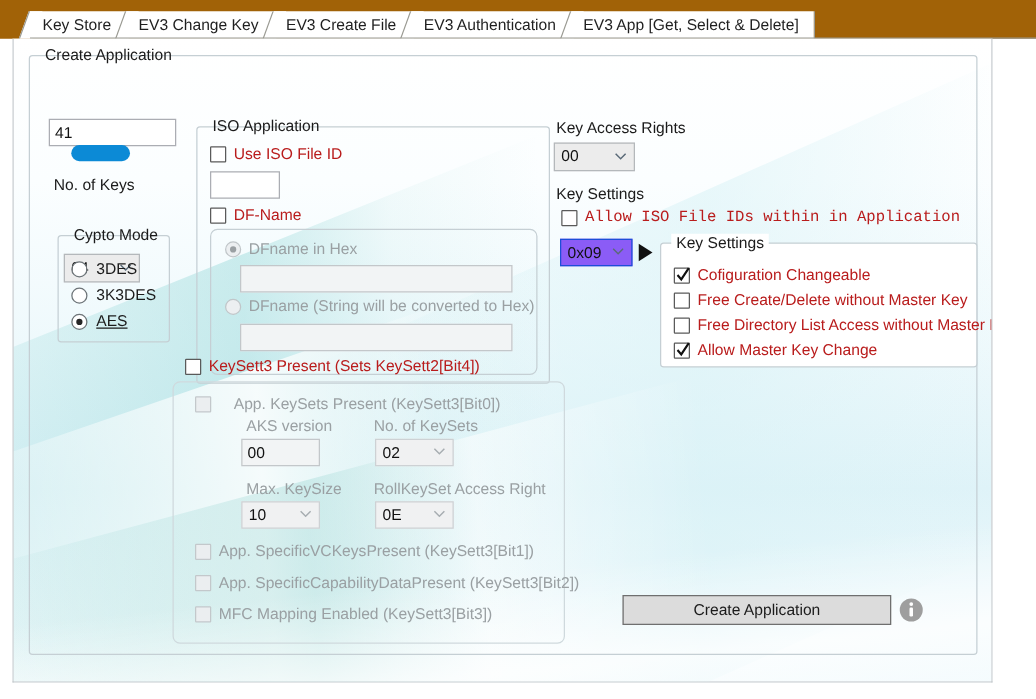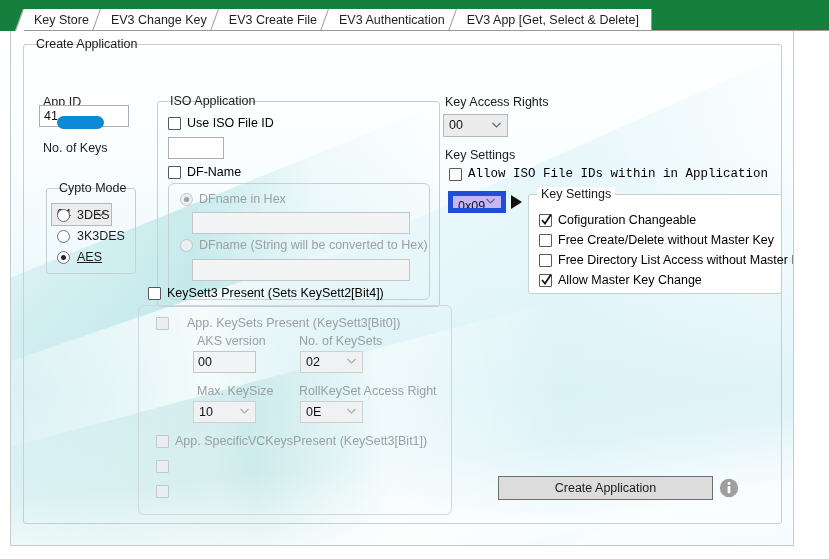--- a/index.html
+++ b/index.html
@@ -7,21 +7,21 @@
   body{
     width:829px;height:559px;overflow:hidden;
     background:#ffffff;
     font-family:"Liberation Sans","DejaVu Sans",sans-serif;
     font-size:12.5px;color:#1b1b1b;
     -webkit-font-smoothing:antialiased;
   }
   .app{position:relative;width:829px;height:559px;}
 
   
-  .tabstrip{position:absolute;left:0;top:0;width:829px;height:31px;background:#15803d;}
+  .tabstrip{position:absolute;left:0;top:0;width:829px;height:31px;background:#a16207;}
   .tabstrip:after{
     content:"";position:absolute;left:24px;right:0;bottom:0;height:1px;background:#9a9a92;
   }
   .tabs{position:absolute;left:24px;top:4px;height:27px;display:flex;align-items:flex-end;}
   .tab{
     position:relative;height:22px;line-height:22px;
     padding:0 12px 0 10px;margin-right:0px;
     font-size:12.5px;color:#1f1f1f;white-space:nowrap;
     background:#ffffff;cursor:pointer;
   }
@@ -96,33 +96,33 @@
     font-family:inherit;font-size:12.5px;color:#111;
     padding:1px 4px;outline:none;
   }
   .txt.flat{background:#f2f4f5;border:1px solid #c3c7ca;}
   .combo{
     position:absolute;box-sizing:border-box;
     border:1px solid #b4b8bb;background:#ececec;
     font-size:12.5px;color:#111;
     padding:1px 18px 1px 5px;line-height:18px;white-space:nowrap;overflow:hidden;
   }
-  .combo.white{background:#c4b5fd;border:5px solid #1d4ed8;}
+  .combo.white{background:#8b5cf6;border:1px solid #1d4ed8;}
   .combo .chev{
     position:absolute;right:6px;top:50%;margin-top:-4px;width:9px;height:8px;
     color:#5a6a78;font-size:10px;line-height:8px;
   }
   .combo .chev svg{display:block;}
 
   
   .cb{position:absolute;width:13px;height:13px;box-sizing:border-box;
       border:1px solid #5a5a5a;background:#ffffff;border-radius:1px;}
   .cb.dis{border:1px solid #c3c8cb;background:#ebeef0;}
   .cb .tick{position:absolute;left:1px;top:-2px;width:11px;height:13px;}
-  .ctext{position:absolute;white-space:nowrap;font-size:12.5px;color:#000000;}
+  .ctext{position:absolute;white-space:nowrap;font-size:12.5px;color:#b91c1c;}
   .ctext.dis{color:#9aa0a3;}
 
   
   .rb{position:absolute;width:13px;height:13px;box-sizing:border-box;
       border:1px solid #6d7478;border-radius:50%;
       background:radial-gradient(circle at 50% 38%,#ffffff 0%,#ffffff 60%,#f0f2f3 100%);}
   .rb.dis{border:1px solid #c0c6c9;background:#eceff1;}
   .rb .dot{position:absolute;left:3px;top:3px;width:5px;height:5px;border-radius:50%;background:#262626;}
   .rb.dis .dot{background:#9aa0a3;}
 
@@ -166,21 +166,21 @@
     <div class="sw sw3"></div>
     <div class="sw sw5"></div>
 
     <div class="content">
 
       <div class="grp" style="left:12px;top:13px;width:757px;height:478px;">
         <span class="cap">Create Application</span>
       </div>
 
       <div class="lbl" style="left:32px;top:64px;">App ID</div>
-      <div class="txt" style="left:28px;top:74px;width:90px;height:22px;line-height:19px;">
+      <div class="txt" style="left:28px;top:64px;width:102px;height:22px;line-height:19px;">
         <span>41</span>
       </div>
       <div class="redact" style="left:46px;top:85px;width:47px;height:13px;"></div>
 
       <div class="lbl" style="left:32px;top:110px;">No. of Keys</div>
       <div class="combo" style="left:40px;top:127px;width:61px;height:23px;margin-top:45px;">
         <span>04</span>
         <span class="chev">
           <svg width="9" height="6" viewBox="0 0 9 6">
               <path d="M0.5 1 L4.5 5 L8.5 1" fill="none" stroke="#5a6a78" stroke-width="1.2"></path>
@@ -317,22 +317,24 @@
           <svg width="9" height="6" viewBox="0 0 9 6">
               <path d="M0.5 1 L4.5 5 L8.5 1" fill="none" stroke="#a7adb1" stroke-width="1.2"></path>
             </svg>
         </span>
       </div>
 
       <div class="cb dis" style="left:145px;top:404px;"></div>
       <div class="ctext dis" style="left:164px;top:403px;">App. SpecificVCKeysPresent (KeySett3[Bit1])</div>
 
       <div class="cb dis" style="left:145px;top:429px;"></div>
+      <div class="ctext dis" style="left:164px;top:428px;">App. SpecificCapabilityDataPresent (KeySett3[Bit2])</div>
 
       <div class="cb dis" style="left:145px;top:454px;"></div>
+      <div class="ctext dis" style="left:164px;top:453px;">MFC Mapping Enabled (KeySett3[Bit3])</div>
 
       <div class="btn" style="left:487px;top:445px;width:215px;height:24px;">
         <span>Create Application</span>
       </div>
       <div class="info" style="left:708px;top:447px;">
         <svg width="20" height="20" viewBox="0 0 20 20">
           <circle cx="10" cy="10" r="9.2" fill="#9e9e9e"></circle>
           <circle cx="10" cy="5.2" r="1.5" fill="#ffffff"></circle>
           <rect x="8.6" y="8" width="2.8" height="7.2" rx="1" fill="#ffffff"></rect>
         </svg>

